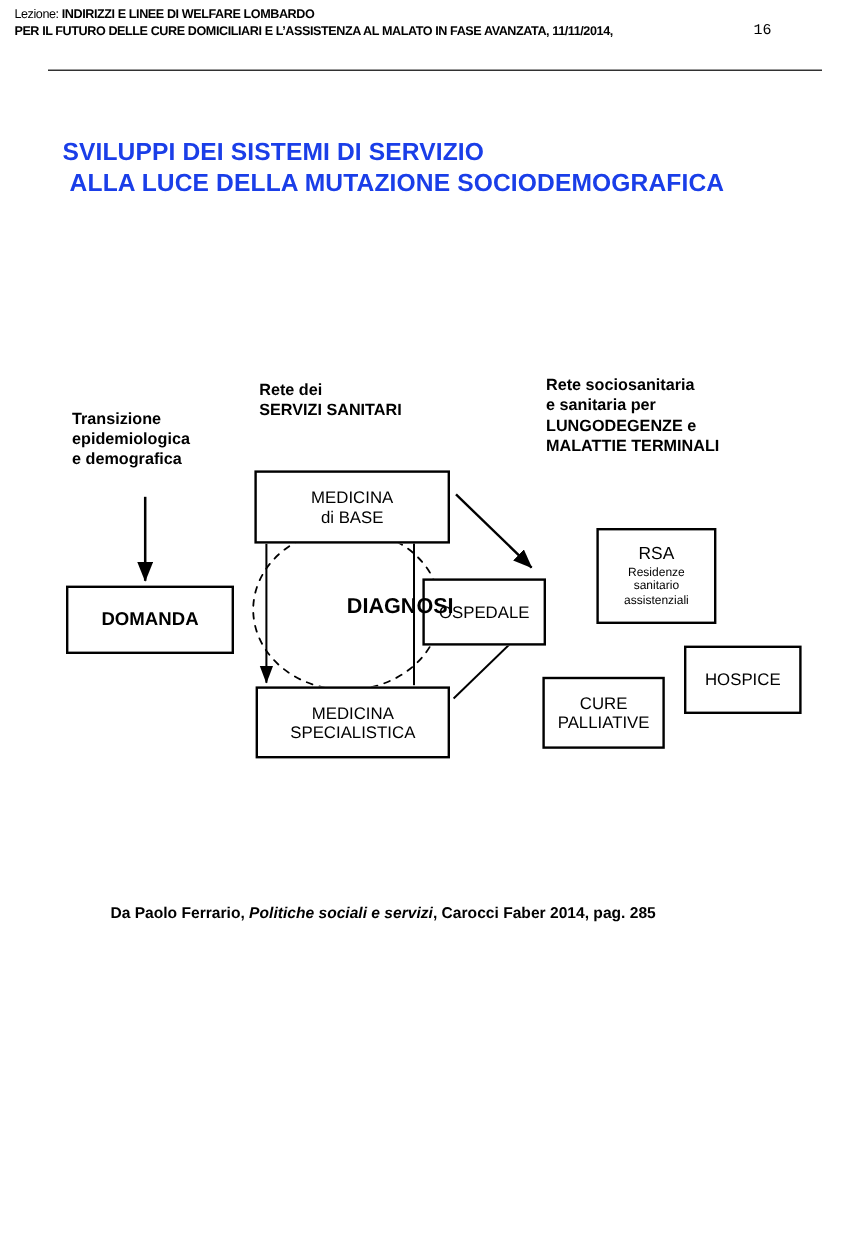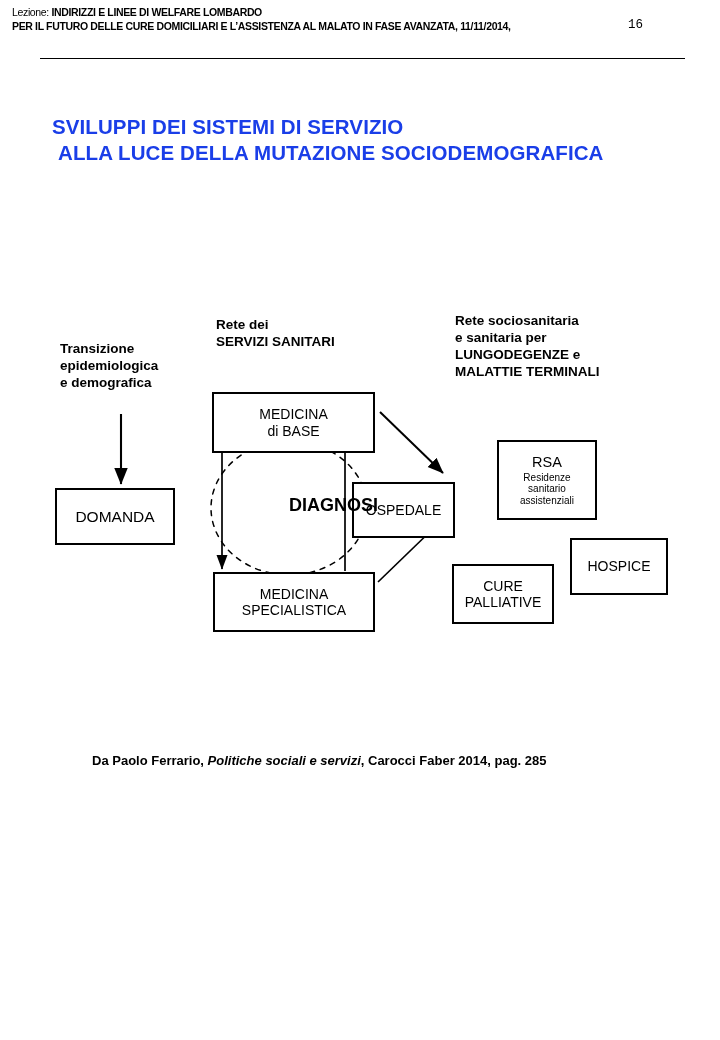--- a/index.html
+++ b/index.html
@@ -186,21 +186,21 @@
 SERVIZI SANITARI</div>
 
   <div class="grp-label" style="left:455px; top:22px;">Rete sociosanitaria
 e sanitaria per
 LUNGODEGENZE e
 MALATTIE TERMINALI</div>
 
   <div style="position:absolute; left:222px; top:205px; width:135px; text-align:center;
               font-size:18px; font-weight:bold; z-index:4;padding-left:44px;">DIAGNOSI</div>
 
-  <div class="node-box node-lg" style="left:55px; top:198px; width:120px; height:57px;">
+  <div class="node-box node-lg" style="left:55px; top:198px; width:140px; height:57px;font-weight:bold;">
     <span class="bl">DOMANDA</span>
   </div>
 
   <div class="node-box" style="left:212px; top:102px; width:163px; height:61px;">
     <div>
       <span class="bl node-md">MEDICINA</span>
       <span class="bl node-md">di BASE</span>
     </div>
   </div>
 

